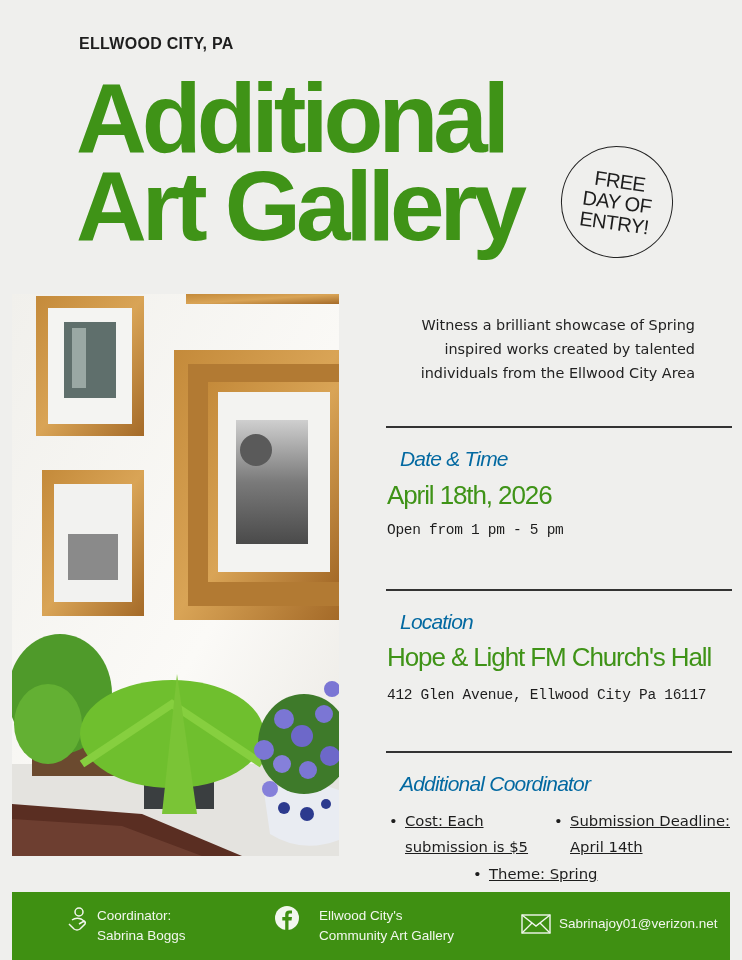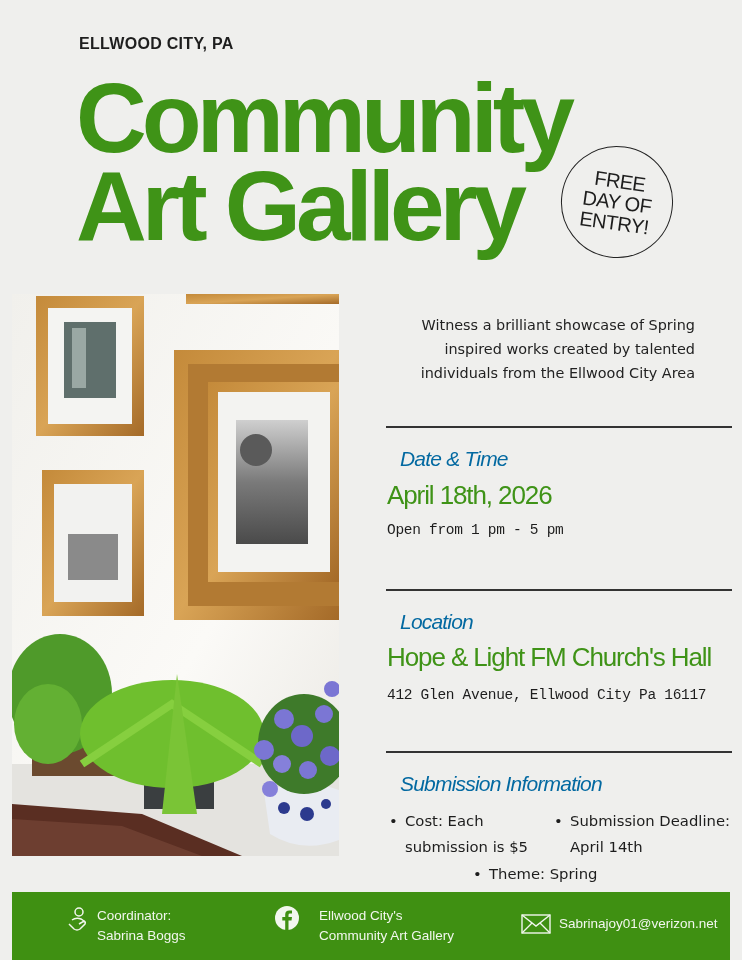--- a/index.html
+++ b/index.html
@@ -18,35 +18,35 @@
 
   .intro { position: absolute; left: 385px; top: 313px; width: 310px; text-align: right; font-size: 15.5px; line-height: 24px; color: #222; font-family: "DejaVu Sans", sans-serif; font-size: 14.4px; }
 
   .divider { position: absolute; left: 386px; width: 346px; height: 1.5px; background: #333; }
 
   .sec-label { position: absolute; left: 400px; font-size: 21px; color: #0369a1; letter-spacing: -0.8px; font-style: italic; }
   .sec-value { position: absolute; left: 387px; font-size: 26px; color: #3f9317; letter-spacing: -1.1px; text-align: right; }
   .sec-sub { position: absolute; left: 387px; font-size: 15.5px; color: #1d1d1d; font-family: Liberation Mono, monospace; font-size: 14.5px; letter-spacing: -0.3px; }
 
   .info-list { position: absolute; left: 387px; top: 808px; width: 345px; font-family: "DejaVu Sans", sans-serif; font-size: 14.8px; line-height: 26px; color: #1d1d1d; }
-  .info-item { position: absolute; padding-left: 18px; }
+  .info-item { position: absolute; padding-left: 18px; text-decoration: underline; }
   .info-item::before { content: "•"; position: absolute; left: 2px; top: 0; }
 
   .footer { position: absolute; left: 12px; top: 892px; width: 718px; height: 68px; background: #3f9012; color: #f2f7ee; }
   .f-item { position: absolute; top: 14px; display: flex; align-items: flex-start; gap: 8px; font-size: 13.5px; line-height: 20px; }
   .f-text { white-space: pre-line; }
   .f-icon { flex: 0 0 auto; }
 </style>
 </head>
 <body>
 
 <div class="city">ELLWOOD CITY, PA</div>
 
 <h1 class="title">
-  <span>Community</span>
+  <span>Additional</span>
   <span>Art Gallery</span>
 </h1>
 
 <div class="badge">
   <div class="badge-text">FREE
 DAY OF
 ENTRY!</div>
 </div>
 
 <div class="photo">
@@ -128,21 +128,21 @@
 <div class="sec-sub" style="top:522px">Open from 1 pm - 5 pm</div>
 
 <div class="divider" style="top:589px"></div>
 
 <div class="sec-label" style="top:610px">Location</div>
 <div class="sec-value" style="top:642px">Hope &amp; Light FM Church's Hall</div>
 <div class="sec-sub" style="top:687px">412 Glen Avenue, Ellwood City Pa 16117</div>
 
 <div class="divider" style="top:751px"></div>
 
-<div class="sec-label" style="top:772px">Submission Information</div>
+<div class="sec-label" style="top:772px">Additional Coordinator</div>
 
 <div class="info-list">
   <div class="info-item" style="left:0; top:0; width:160px;">Cost: Each submission is $5</div>
   <div class="info-item" style="left:165px; top:0; width:180px;">Submission Deadline: April 14th</div>
   <div class="info-item" style="left:84px; top:53px; width:200px;">Theme: Spring</div>
 </div>
 
 <div class="footer">
   <div class="f-item" style="left:55px;">
     <svg class="f-icon" width="22" height="26" viewBox="0 0 22 26">

